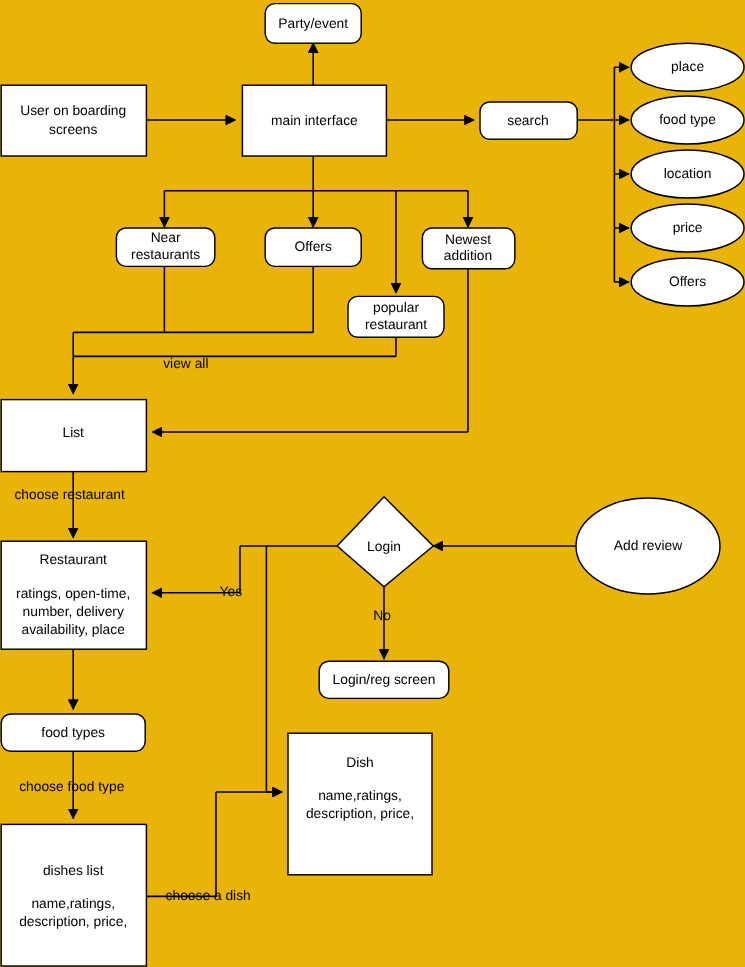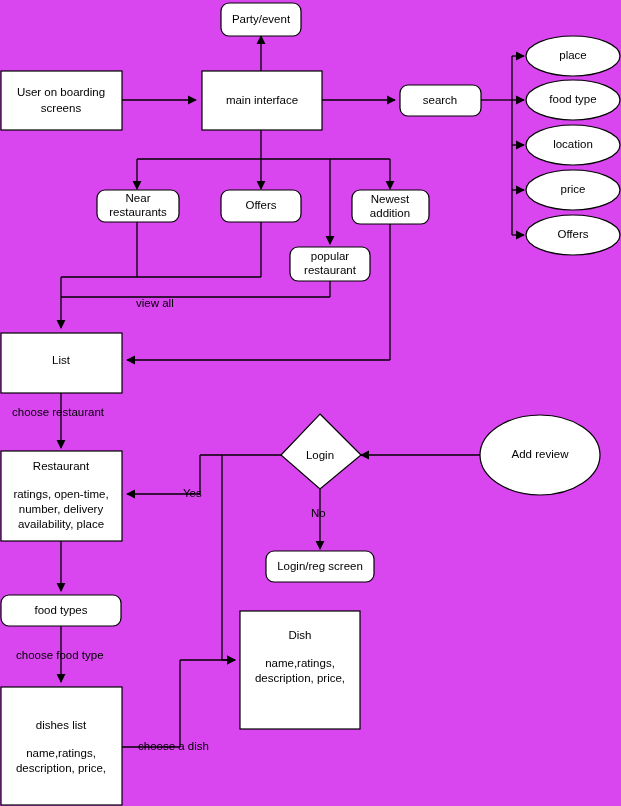--- a/index.html
+++ b/index.html
@@ -10,21 +10,21 @@
   body {
     width: 621px;
     height: 806px;
     font-family: "Liberation Sans", sans-serif;
     overflow: hidden;
   }
   #diagram-root {
     position: relative;
     width: 621px;
     height: 806px;
-    background: #d946ef;
+    background: #eab308;
   }
   svg#flowchart {
     display: block;
     width: 621px;
     height: 806px;
   }
   .shape-rect,
   .shape-round,
   .shape-ellipse,
   .shape-diamond {

